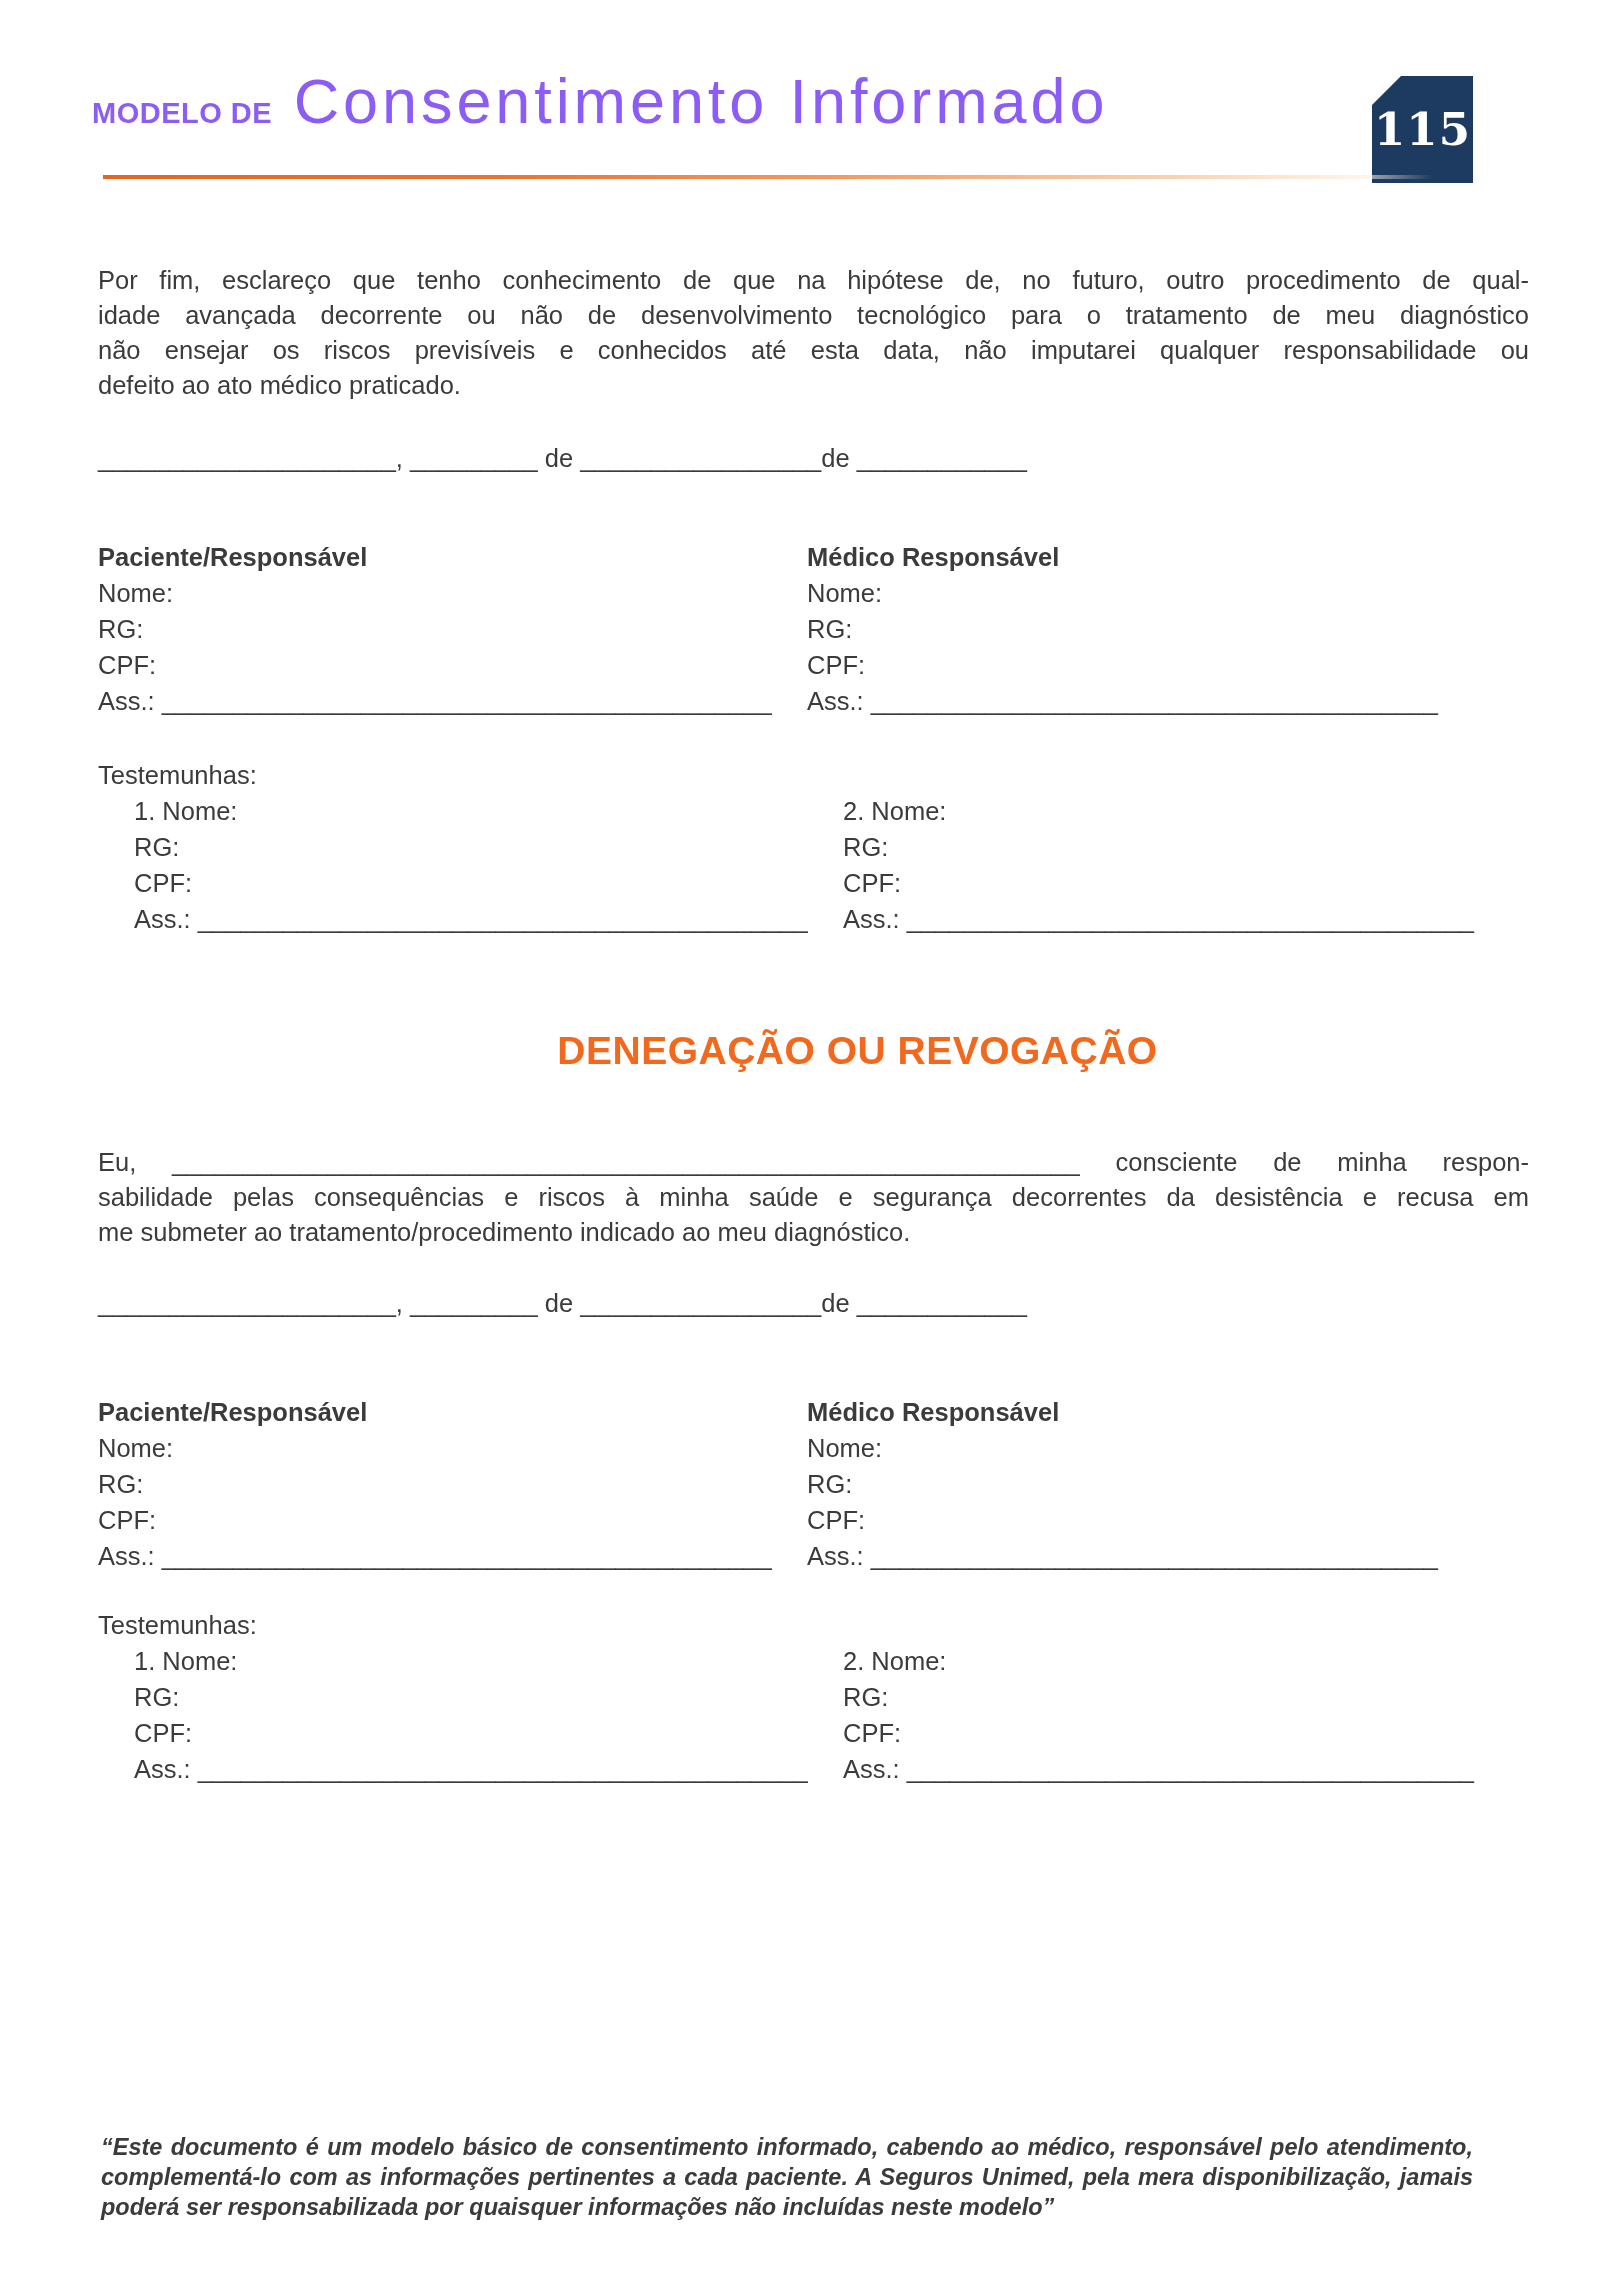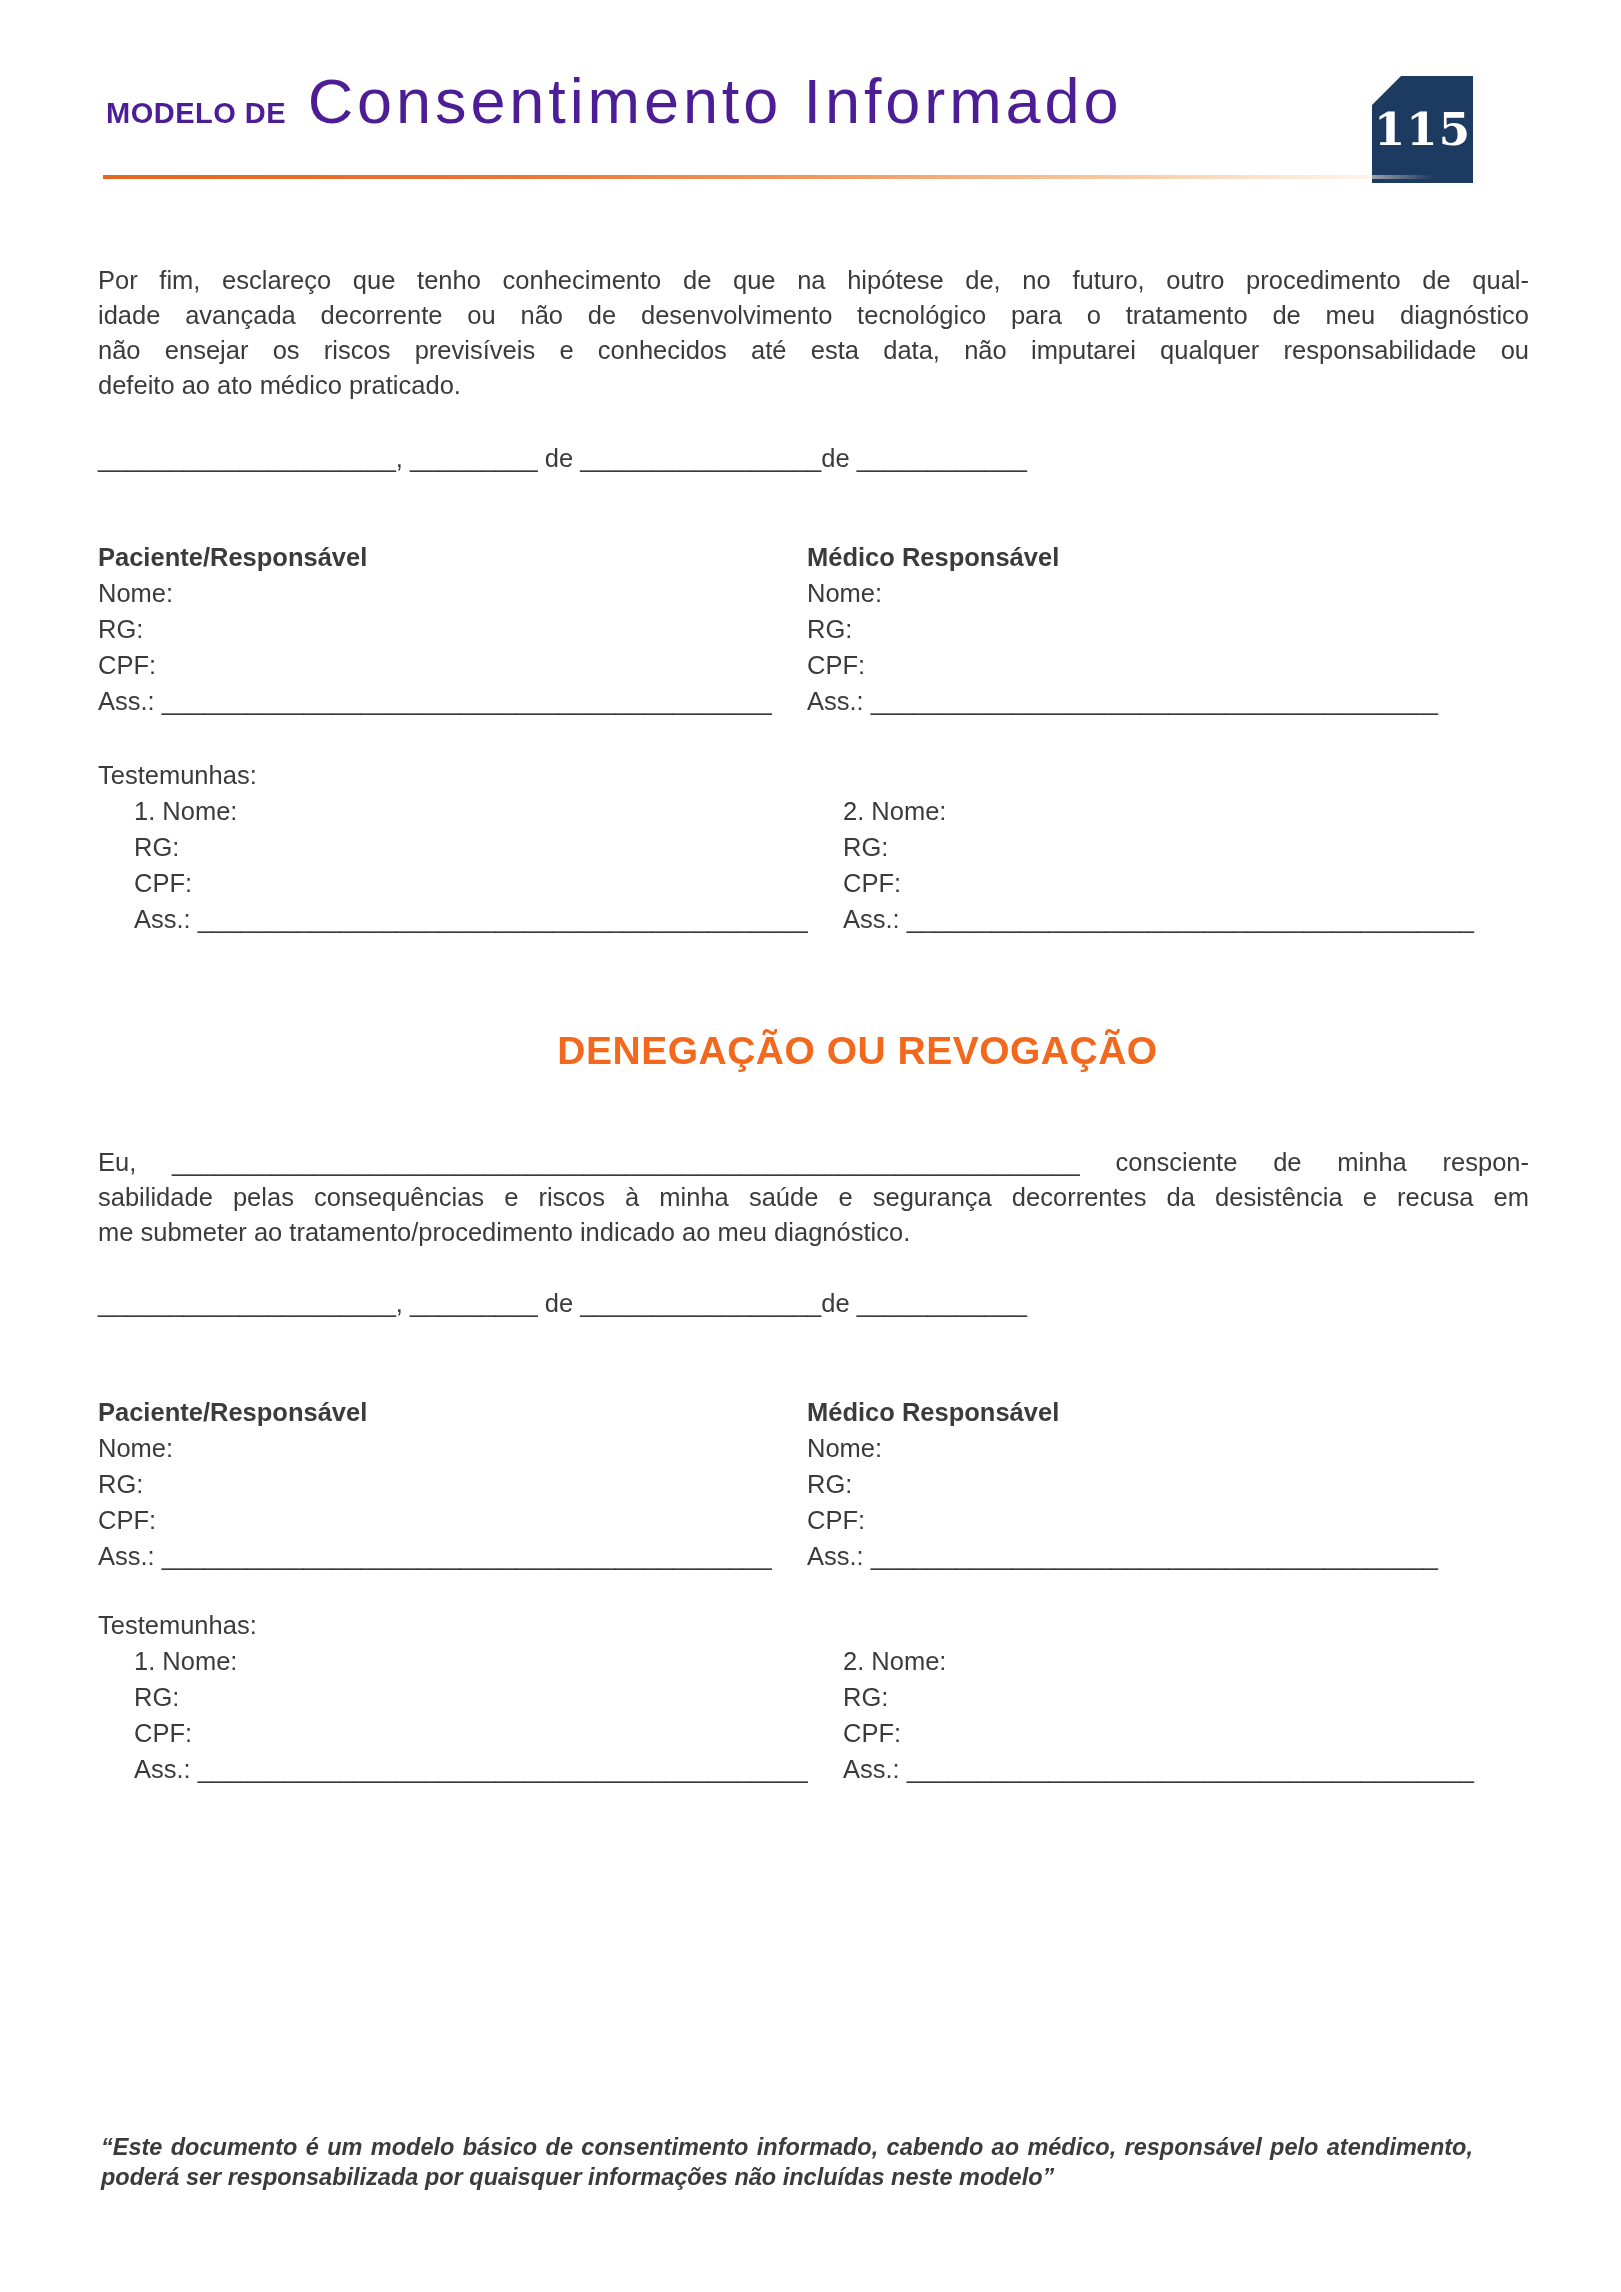--- a/index.html
+++ b/index.html
@@ -7,23 +7,23 @@
     position:relative;
     width:1621px; height:2293px;
     background:#ffffff;
     font-family:"Liberation Sans", sans-serif;
     color:#3b3b3b;
     overflow:hidden;
   }
 
   
   .hdr {
-    position:absolute; left:106px; top:65px;
+    position:absolute; left:92px; top:65px;
     display:flex; align-items:baseline;
-    color:#4c1d95; white-space:nowrap;
+    color:#8b5cf6; white-space:nowrap;
   }
   .kicker { font-weight:bold; font-size:29px; letter-spacing:0.5px; margin-right:21.6px; }
   .doc-title { font-size:63px; font-weight:normal; letter-spacing:3.9px; }
 
   .page-badge {
     position:absolute; left:1372px; top:76px;
     width:101px; height:107px;
     background:#1d3a60;
     clip-path:polygon(29px 0, 100% 0, 100% 100%, 0 100%, 0 29px);
     display:flex; align-items:center; justify-content:center;
@@ -159,17 +159,18 @@
     <div class="col2">
       <div>2. Nome:</div>
       <div>RG:</div>
       <div>CPF:</div>
       <div>Ass.: ________________________________________</div>
     </div>
   </div>
 
   <div class="foot">
     <div class="jl">“Este documento é um modelo básico de consentimento informado, cabendo ao médico, responsável pelo atendimento,</div>
+    <div class="jl">complementá-lo com as informações pertinentes a cada paciente. A Seguros Unimed, pela mera disponibilização, jamais</div>
     <div class="ll">poderá ser responsabilizada por quaisquer informações não incluídas neste modelo”</div>
   </div>
 
 </div>
 
 
 </body></html>

